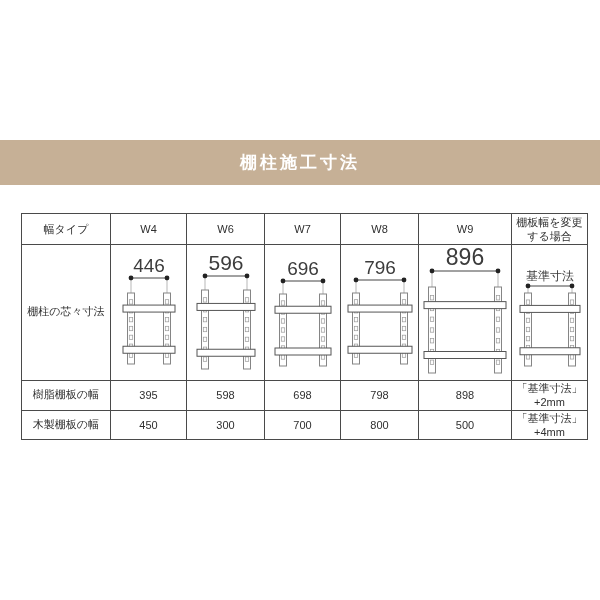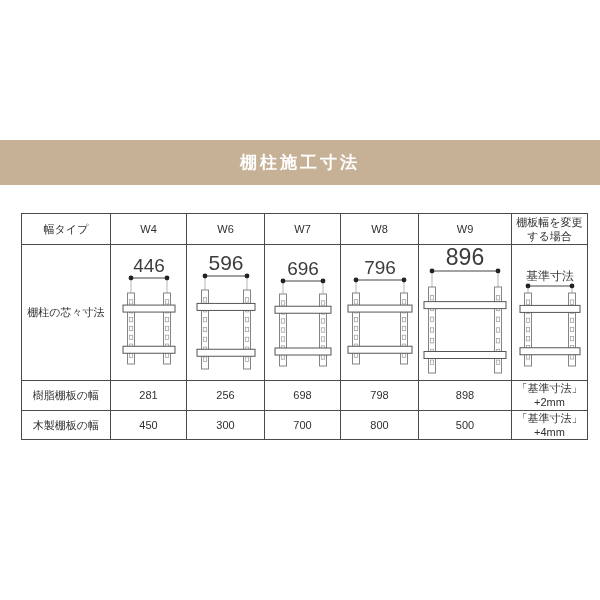--- a/index.html
+++ b/index.html
@@ -18,21 +18,21 @@
     position:absolute;left:21px;top:213px;width:566px;
     border-collapse:collapse;table-layout:fixed;padding-left:44px;
   }
   table.spec td{
     border:1px solid #4a4a4a;text-align:center;vertical-align:middle;
     font-size:11px;color:#2f2f2f;padding:0;line-height:1.3;
   }
   td.hdr{height:30px;font-size:11px;}
   td.hdr-last{font-size:9.5px;padding:1px 3px;}
   td.diagram-cell{height:135px;}
-  td.rowlabel{font-size:10.5px;}
+  td.rowlabel{font-size:10.5px;font-family:Liberation Mono, monospace;}
   td.val{height:18px;font-size:11px;}
   td.val-last{font-size:10px;margin-top:47px;}
   .diag-wrap{display:flex;align-items:center;justify-content:center;height:135px;}
 </style>
 </head>
 <body>
 
 <div class="banner" style="background: rgb(198, 176, 150);">
   <span class="banner-title" style="color: rgb(255, 255, 255);">棚柱施工寸法</span>
 </div>
@@ -235,22 +235,22 @@
               <rect x="55.3" y="100.55" width="3.4" height="4.4" fill="#fcfcfc" stroke="#9a9a9a" stroke-width="0.7"></rect>
               <rect x="55.3" y="109.675" width="3.4" height="4.4" fill="#fcfcfc" stroke="#9a9a9a" stroke-width="0.7"></rect>
               <rect x="5" y="60.41" width="60" height="7" fill="#fff" stroke="#555555" stroke-width="1"></rect>
               <rect x="5" y="102.75" width="60" height="7" fill="#fff" stroke="#555555" stroke-width="1"></rect>
             </svg>
           </div>
         </td>
   </tr>
   <tr>
     <td class="rowlabel">樹脂棚板の幅</td>
-    <td class="val">281</td>
-    <td class="val">256</td>
+    <td class="val">395</td>
+    <td class="val">598</td>
     <td class="val">698</td>
     <td class="val">798</td>
     <td class="val">898</td>
     <td class="val val-last">「基準寸法」+2mm</td>
   </tr>
   <tr>
     <td class="rowlabel">木製棚板の幅</td>
     <td class="val">450</td>
     <td class="val">300</td>
     <td class="val">700</td>

